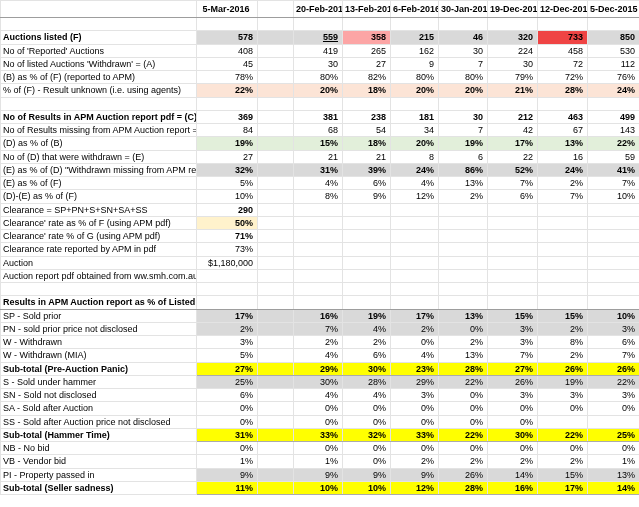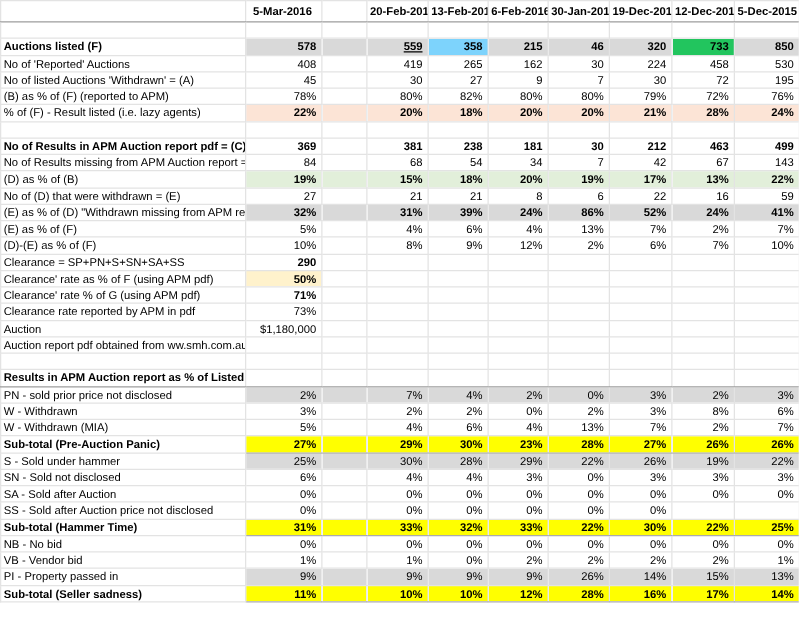--- a/index.html
+++ b/index.html
@@ -57,25 +57,25 @@
         <td class="val"></td>
         <td class="val"></td>
         <td class="val"></td>
         <td class="val"></td>
       </tr>
       <tr>
         <td class="lbl b rt">Auctions listed (F)</td>
         <td class="val b rt" style="background: rgb(217, 217, 217);">578</td>
         <td class="val b rt" style="background: rgb(217, 217, 217);"></td>
         <td class="val b rt" style="background: rgb(217, 217, 217); text-decoration: underline;">559</td>
-        <td class="val b rt" style="background: #7dd3fc;">358</td>
+        <td class="val b rt" style="background: #fca5a5;">358</td>
         <td class="val b rt" style="background: rgb(217, 217, 217);">215</td>
         <td class="val b rt" style="background: rgb(217, 217, 217);">46</td>
         <td class="val b rt" style="background: rgb(217, 217, 217);">320</td>
-        <td class="val b rt" style="background: #22c55e;">733</td>
+        <td class="val b rt" style="background: #ef4444;">733</td>
         <td class="val b rt" style="background: rgb(217, 217, 217);">850</td>
       </tr>
       <tr>
         <td class="lbl">No of 'Reported' Auctions</td>
         <td class="val">408</td>
         <td class="val"></td>
         <td class="val">419</td>
         <td class="val">265</td>
         <td class="val">162</td>
         <td class="val">30</td>
@@ -86,36 +86,36 @@
       <tr>
         <td class="lbl">No of listed Auctions 'Withdrawn' = (A)</td>
         <td class="val">45</td>
         <td class="val"></td>
         <td class="val">30</td>
         <td class="val">27</td>
         <td class="val">9</td>
         <td class="val">7</td>
         <td class="val">30</td>
         <td class="val">72</td>
-        <td class="val">195</td>
+        <td class="val">112</td>
       </tr>
       <tr>
         <td class="lbl">(B) as % of (F) (reported to APM)</td>
         <td class="val">78%</td>
         <td class="val"></td>
         <td class="val">80%</td>
         <td class="val">82%</td>
         <td class="val">80%</td>
         <td class="val">80%</td>
         <td class="val">79%</td>
         <td class="val">72%</td>
         <td class="val">76%</td>
       </tr>
       <tr>
-        <td class="lbl">% of (F) - Result listed (i.e. lazy agents)</td>
+        <td class="lbl">% of (F) - Result unknown (i.e. using agents)</td>
         <td class="val b" style="background: rgb(252, 228, 214);">22%</td>
         <td class="val b" style="background: rgb(252, 228, 214);"></td>
         <td class="val b" style="background: rgb(252, 228, 214);">20%</td>
         <td class="val b" style="background: rgb(252, 228, 214);">18%</td>
         <td class="val b" style="background: rgb(252, 228, 214);">20%</td>
         <td class="val b" style="background: rgb(252, 228, 214);">20%</td>
         <td class="val b" style="background: rgb(252, 228, 214);">21%</td>
         <td class="val b" style="background: rgb(252, 228, 214);">28%</td>
         <td class="val b" style="background: rgb(252, 228, 214);">24%</td>
       </tr>
@@ -305,20 +305,32 @@
         <td class="val rb"></td>
         <td class="val rb"></td>
         <td class="val rb"></td>
         <td class="val rb"></td>
         <td class="val rb"></td>
         <td class="val rb"></td>
         <td class="val rb"></td>
         <td class="val rb"></td>
       </tr>
       <tr>
+        <td class="lbl">SP - Sold prior</td>
+        <td class="val b" style="background: rgb(217, 217, 217);">17%</td>
+        <td class="val b" style="background: rgb(217, 217, 217);"></td>
+        <td class="val b" style="background: rgb(217, 217, 217);">16%</td>
+        <td class="val b" style="background: rgb(217, 217, 217);">19%</td>
+        <td class="val b" style="background: rgb(217, 217, 217);">17%</td>
+        <td class="val b" style="background: rgb(217, 217, 217);">13%</td>
+        <td class="val b" style="background: rgb(217, 217, 217);">15%</td>
+        <td class="val b" style="background: rgb(217, 217, 217);">15%</td>
+        <td class="val b" style="background: rgb(217, 217, 217);">10%</td>
+      </tr>
+      <tr>
         <td class="lbl">PN - sold prior price not disclosed</td>
         <td class="val" style="background: rgb(217, 217, 217);">2%</td>
         <td class="val" style="background: rgb(217, 217, 217);"></td>
         <td class="val" style="background: rgb(217, 217, 217);">7%</td>
         <td class="val" style="background: rgb(217, 217, 217);">4%</td>
         <td class="val" style="background: rgb(217, 217, 217);">2%</td>
         <td class="val" style="background: rgb(217, 217, 217);">0%</td>
         <td class="val" style="background: rgb(217, 217, 217);">3%</td>
         <td class="val" style="background: rgb(217, 217, 217);">2%</td>
         <td class="val" style="background: rgb(217, 217, 217);">3%</td>

